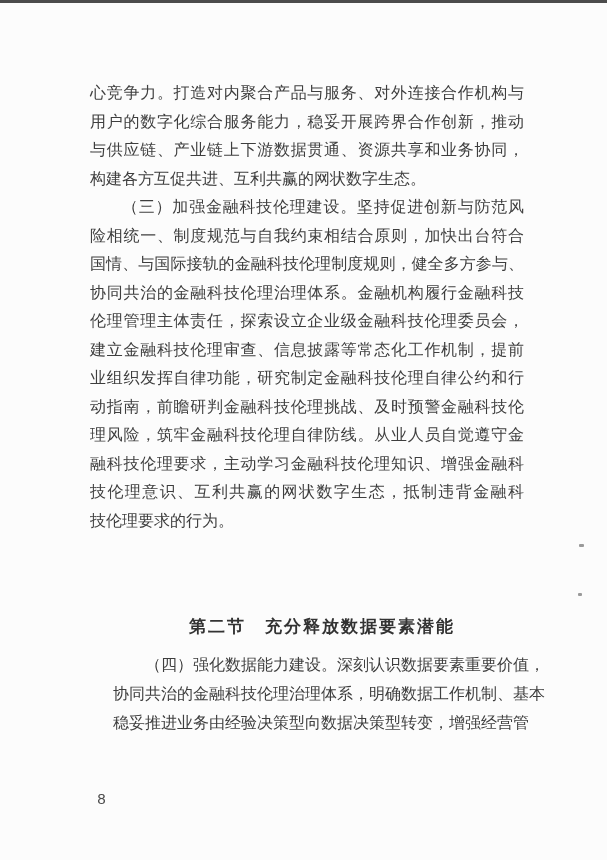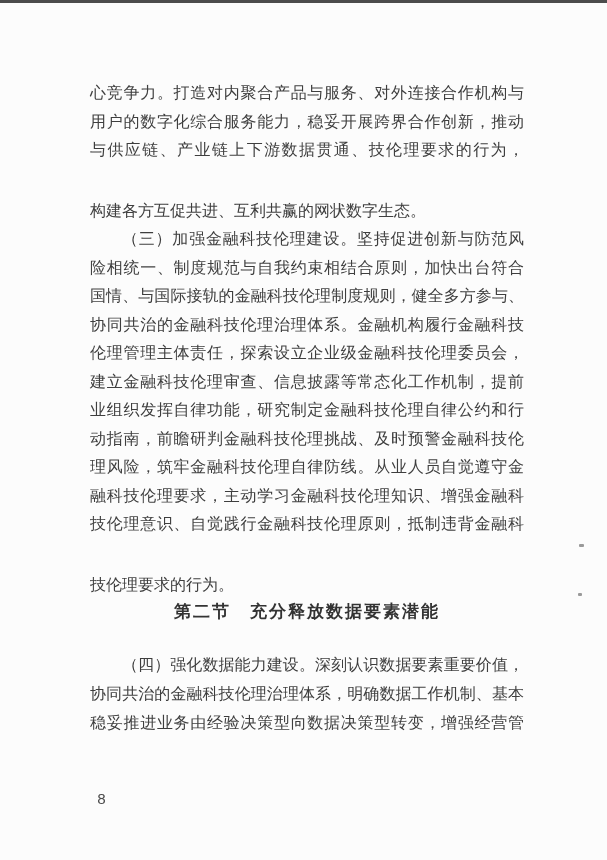--- a/index.html
+++ b/index.html
@@ -31,33 +31,32 @@
   .block-1 { top: 80px; }
   .block-2 { top: 652px; }
   .line {
     height: 28.5px;
     line-height: 28.5px;
     font-size: 16px;
     text-align: justify;
     text-align-last: justify;
     white-space: nowrap;
   }
-  .block-2 .line { height: 29px; line-height: 29px; }
+  .block-2 .line { height: 29px; line-height: 29px; margin-left: 23px; }
   .line.indent { padding-left: 32px; }
   .line.para-end {
     text-align-last: left;
     text-align: center;
-    margin-top: 32px;
   }
   .section-heading {
     position: absolute;
     top: 600px;
     left: 90px;
     width: 434px;
-    margin: 0;
+    margin: 15px;
     text-align: center;
     font-size: 17px;
     font-weight: bold;
     letter-spacing: 2px;
     color: #333333;
   }
   .page-number {
     position: absolute;
     top: 792px;
     left: 97px;
@@ -75,33 +74,33 @@
 </head>
 <body>
 
 <div class="page">
 
   <div class="top-bar"></div>
 
   <div class="text-block block-1">
     <div class="line">心竞争力。打造对内聚合产品与服务、对外连接合作机构与</div>
     <div class="line">用户的数字化综合服务能力，稳妥开展跨界合作创新，推动</div>
-    <div class="line">与供应链、产业链上下游数据贯通、技伦理要求的行为，</div>
+    <div class="line">与供应链、产业链上下游数据贯通、资源共享和业务协同，</div>
     <div class="line para-end">构建各方互促共进、互利共赢的网状数字生态。</div>
     <div class="line indent">（三）加强金融科技伦理建设。坚持促进创新与防范风</div>
     <div class="line">险相统一、制度规范与自我约束相结合原则，加快出台符合</div>
     <div class="line">国情、与国际接轨的金融科技伦理制度规则，健全多方参与、</div>
     <div class="line">协同共治的金融科技伦理治理体系。金融机构履行金融科技</div>
     <div class="line">伦理管理主体责任，探索设立企业级金融科技伦理委员会，</div>
     <div class="line">建立金融科技伦理审查、信息披露等常态化工作机制，提前</div>
     <div class="line">业组织发挥自律功能，研究制定金融科技伦理自律公约和行</div>
     <div class="line">动指南，前瞻研判金融科技伦理挑战、及时预警金融科技伦</div>
     <div class="line">理风险，筑牢金融科技伦理自律防线。从业人员自觉遵守金</div>
     <div class="line">融科技伦理要求，主动学习金融科技伦理知识、增强金融科</div>
-    <div class="line">技伦理意识、自觉践行金融科技伦理原则，抵制违背金融科</div>
+    <div class="line">技伦理意识、互利共赢的网状数字生态，抵制违背金融科</div>
     <div class="line para-end">技伦理要求的行为。</div>
   </div>
 
   <h2 class="section-heading">第二节　充分释放数据要素潜能</h2>
 
   <div class="text-block block-2">
     <div class="line indent">（四）强化数据能力建设。深刻认识数据要素重要价值，</div>
     <div class="line">协同共治的金融科技伦理治理体系，明确数据工作机制、基本</div>
     <div class="line">稳妥推进业务由经验决策型向数据决策型转变，增强经营管</div>
   </div>

